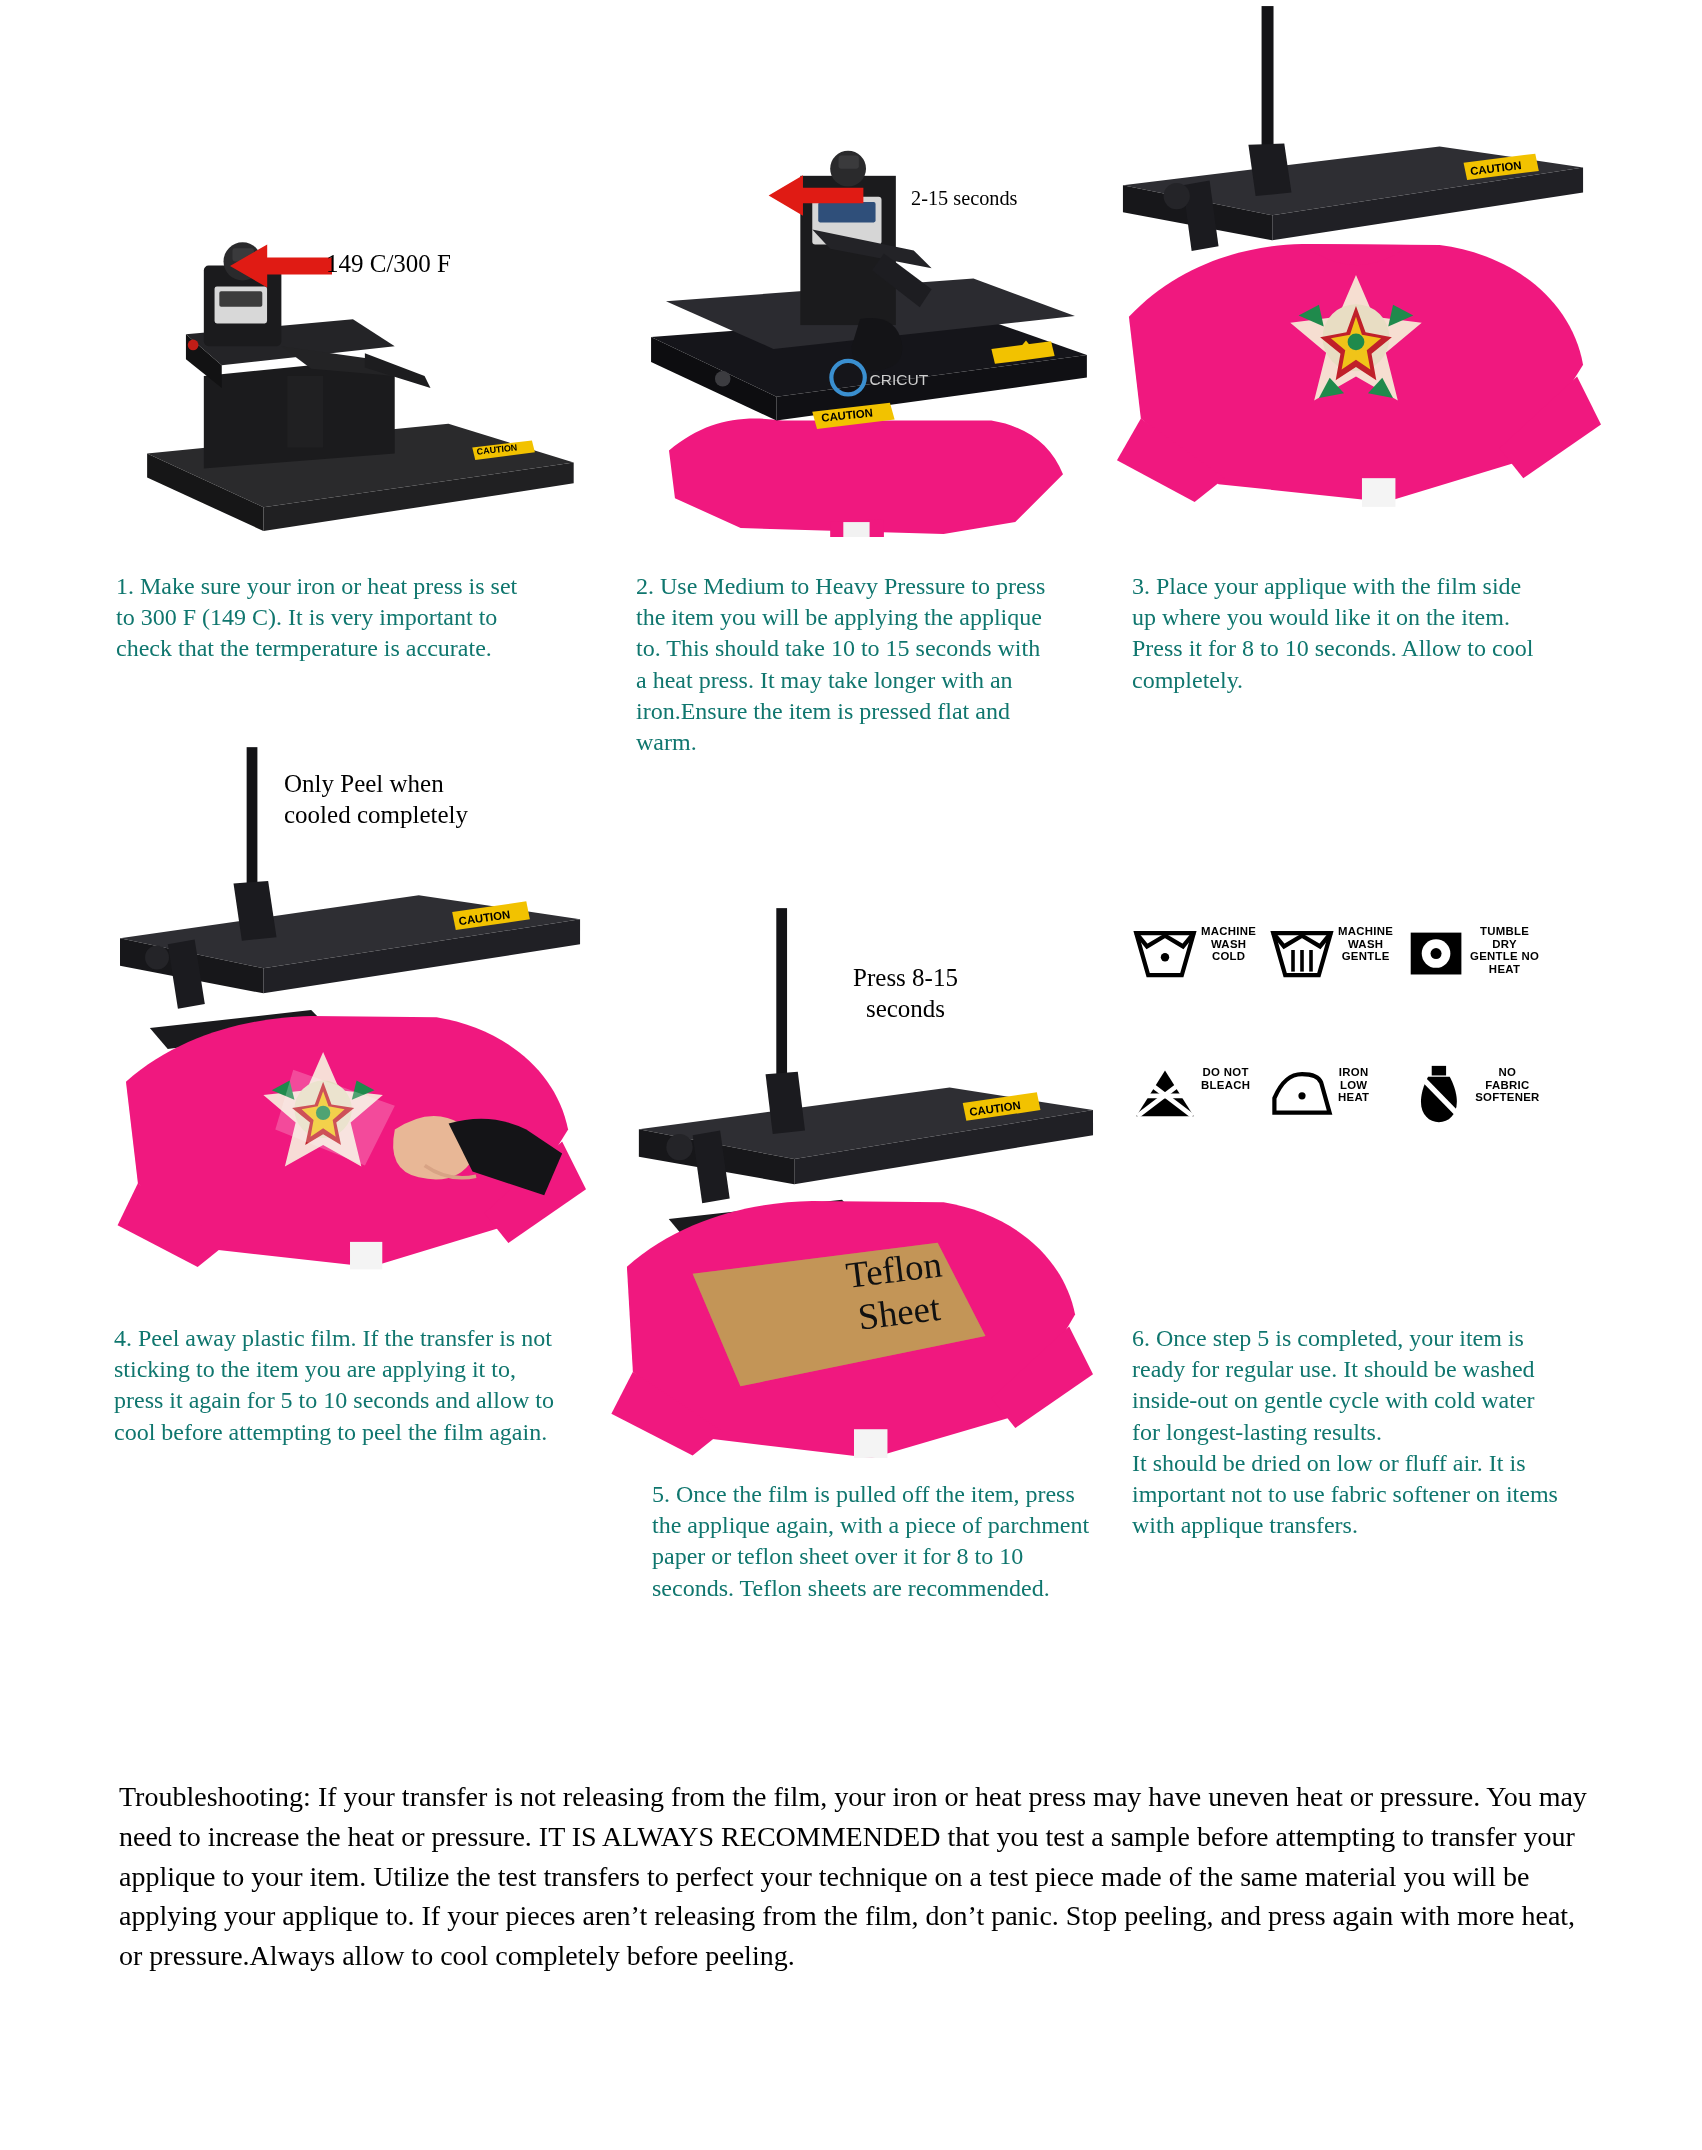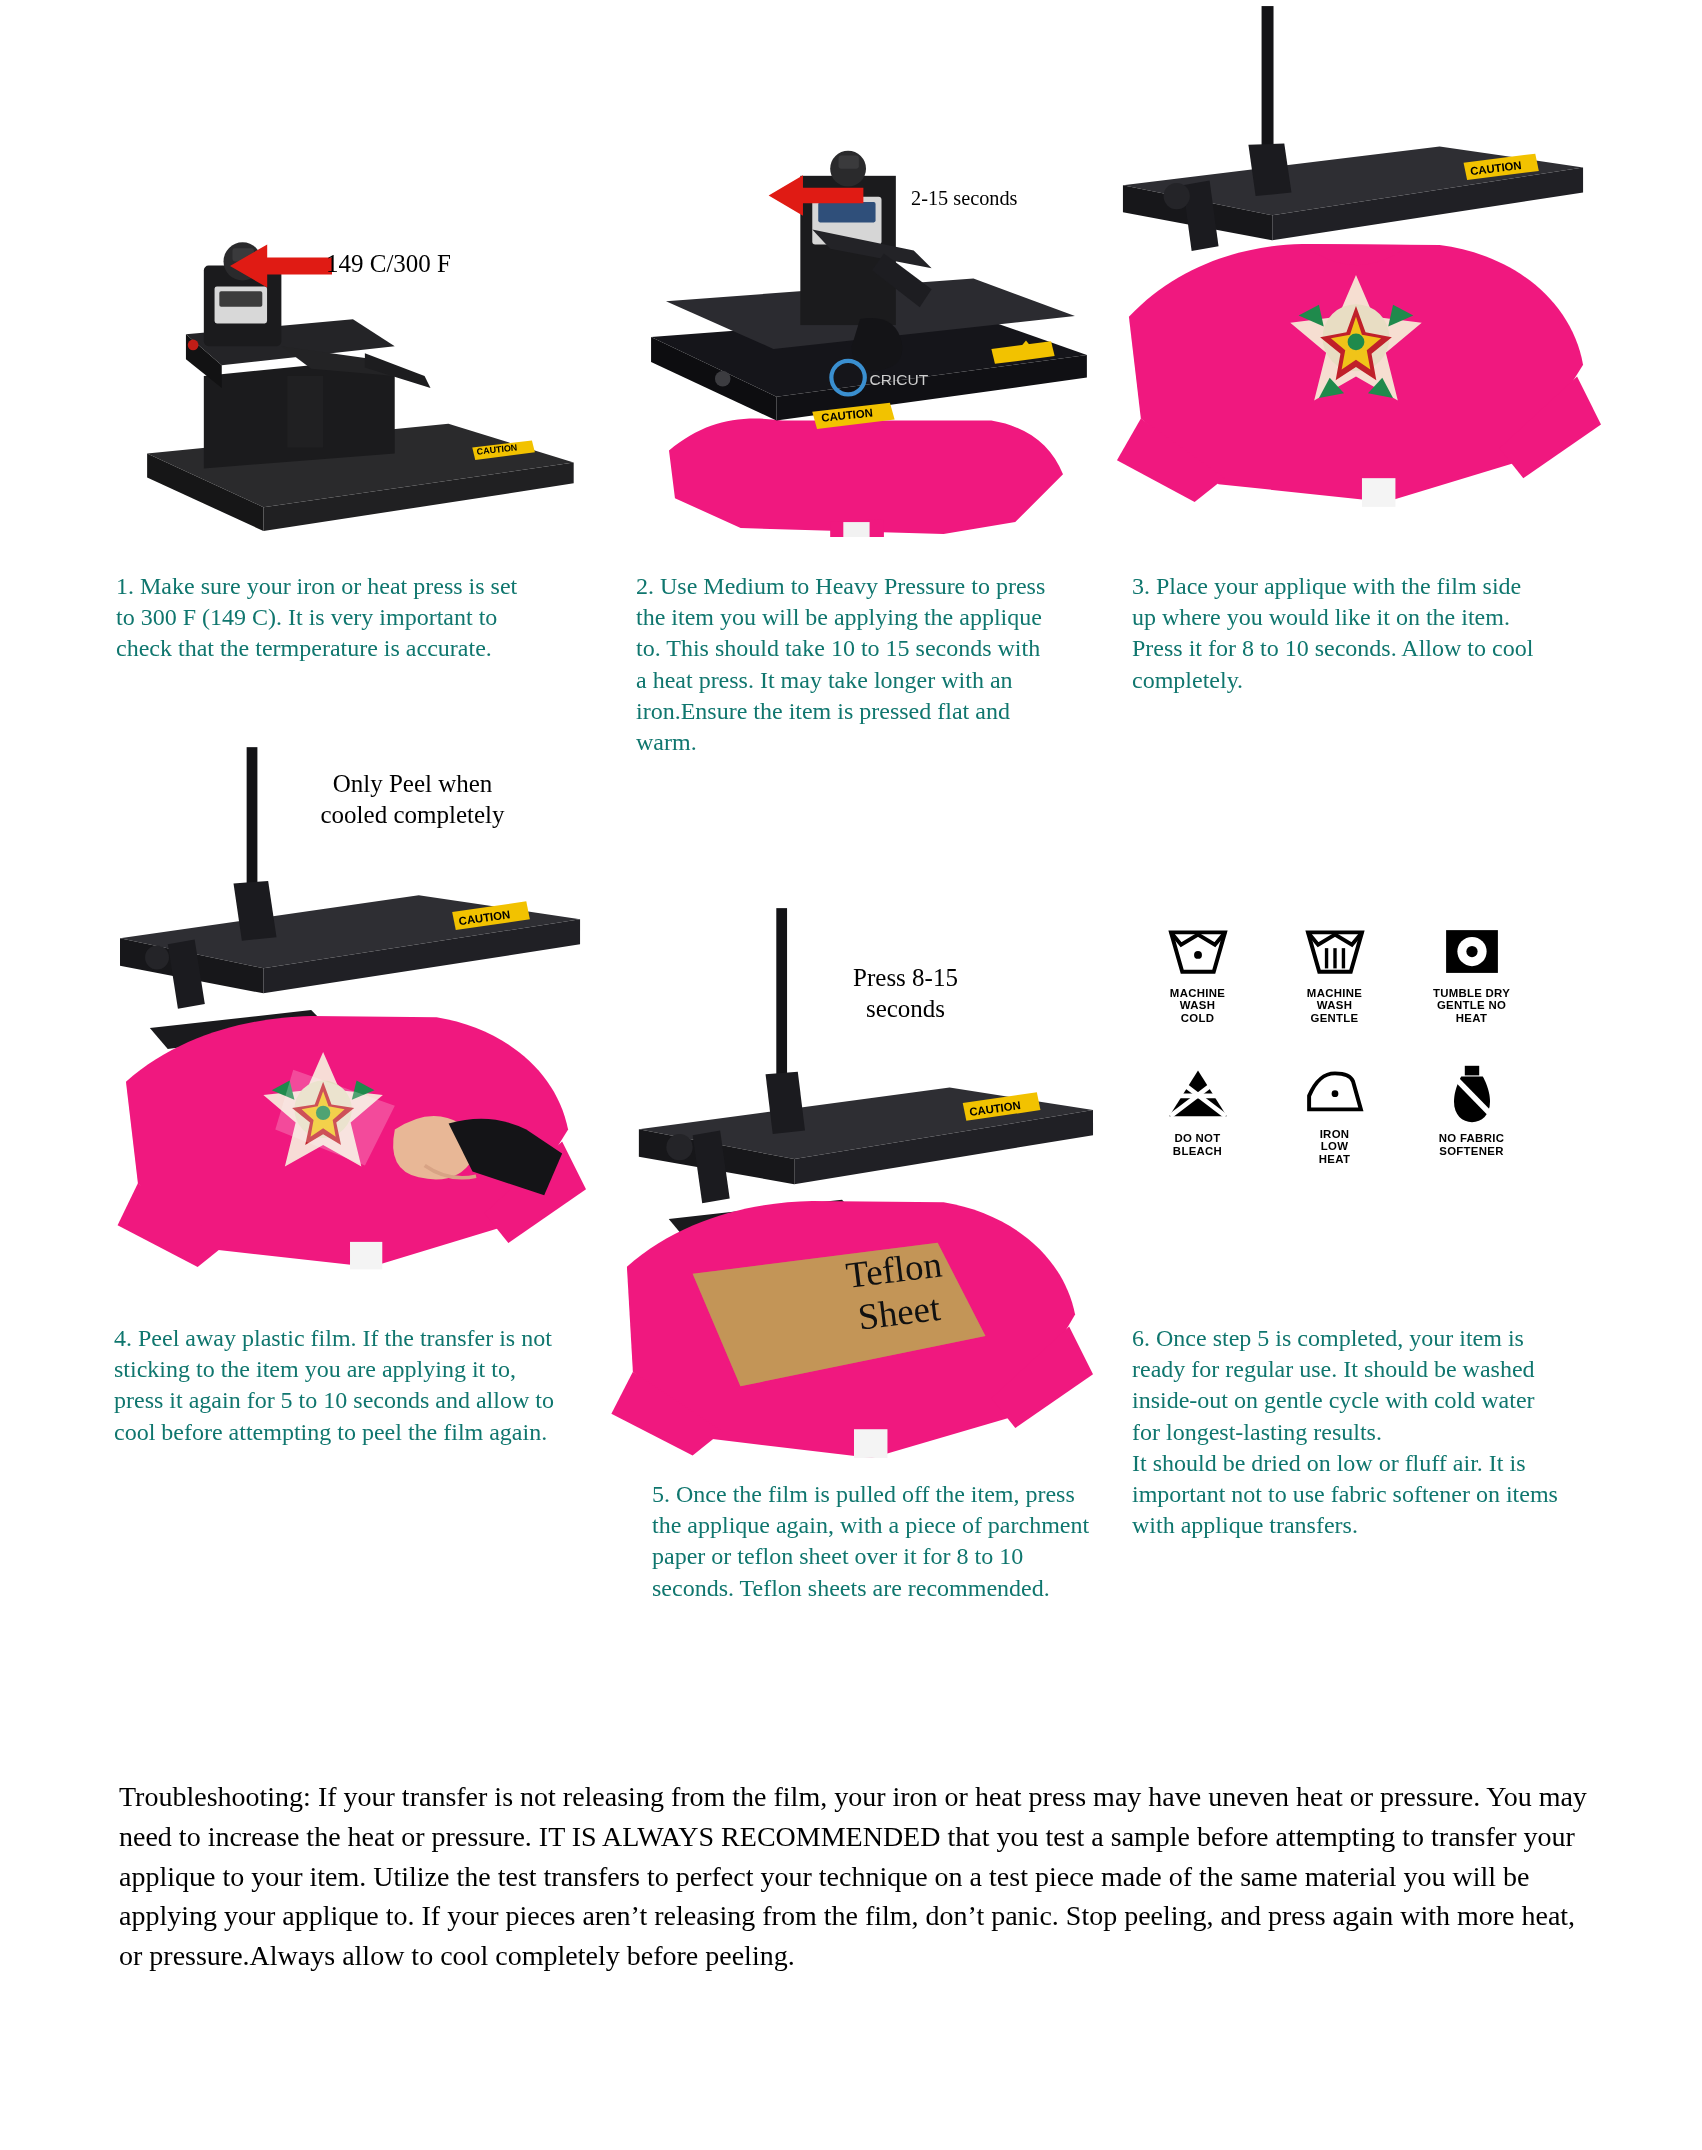--- a/index.html
+++ b/index.html
@@ -65,22 +65,22 @@
   .care-grid {
     position: absolute;
     display: grid;
     grid-template-columns: repeat(3, 137px);
     grid-template-rows: repeat(2, 105px);
     column-gap: 0px;
     row-gap: 36px;
   }
   .care-cell {
     display: flex;
-    flex-direction: column;
-    align-items: center;
+    flex-direction: row;
+    align-items: flex-start;
     justify-content: flex-start;
   }
   .care-glyph {
     width: 72px;
     height: 66px;
     display: block;
   }
   .care-label {
     margin-top: 4.8px;
     font-family: "Liberation Sans", sans-serif;
@@ -229,21 +229,21 @@
       </g>
     </svg>
   </div>
 
   <div class="caption abs" style="left:116px; top:571px; width:424px;">1. Make sure your iron or heat press is set to 300 F (149 C). It is very important to check that the termperature is accurate.</div>
 
   <div class="caption abs" style="left:636px; top:571px; width:418px;">2. Use Medium to Heavy Pressure to press the item you will be applying the applique to. This should take 10 to 15 seconds with a heat press. It may take longer with an iron.Ensure the item is pressed flat and warm.</div>
 
   <div class="caption abs" style="left:1132px; top:571px; width:418px;">3. Place your applique with the film side up where you would like it on the item. Press it for 8 to 10 seconds. Allow to cool completely.</div>
 
-  <div class="annot abs" style="left:272px; top:768px; width:281px; text-align:center;">Only Peel when
+  <div class="annot abs" style="left:284px; top:768px; width:281px; text-align:left;">Only Peel when
 cooled completely</div>
 
   <div class="press abs" style="left:114px; top:747px; width:478px; height:556px;">
     <svg viewBox="0 0 800 930" width="478" height="556">
 
       <rect x="222" y="0" width="18" height="230" fill="#131316"></rect>
 
       <polygon points="10,320 510,248 780,288 250,370" fill="#2e2e33"></polygon>
       <polygon points="10,320 250,370 250,412 10,366" fill="#17171a"></polygon>
       <polygon points="250,370 780,288 780,330 250,412" fill="#202025"></polygon>

